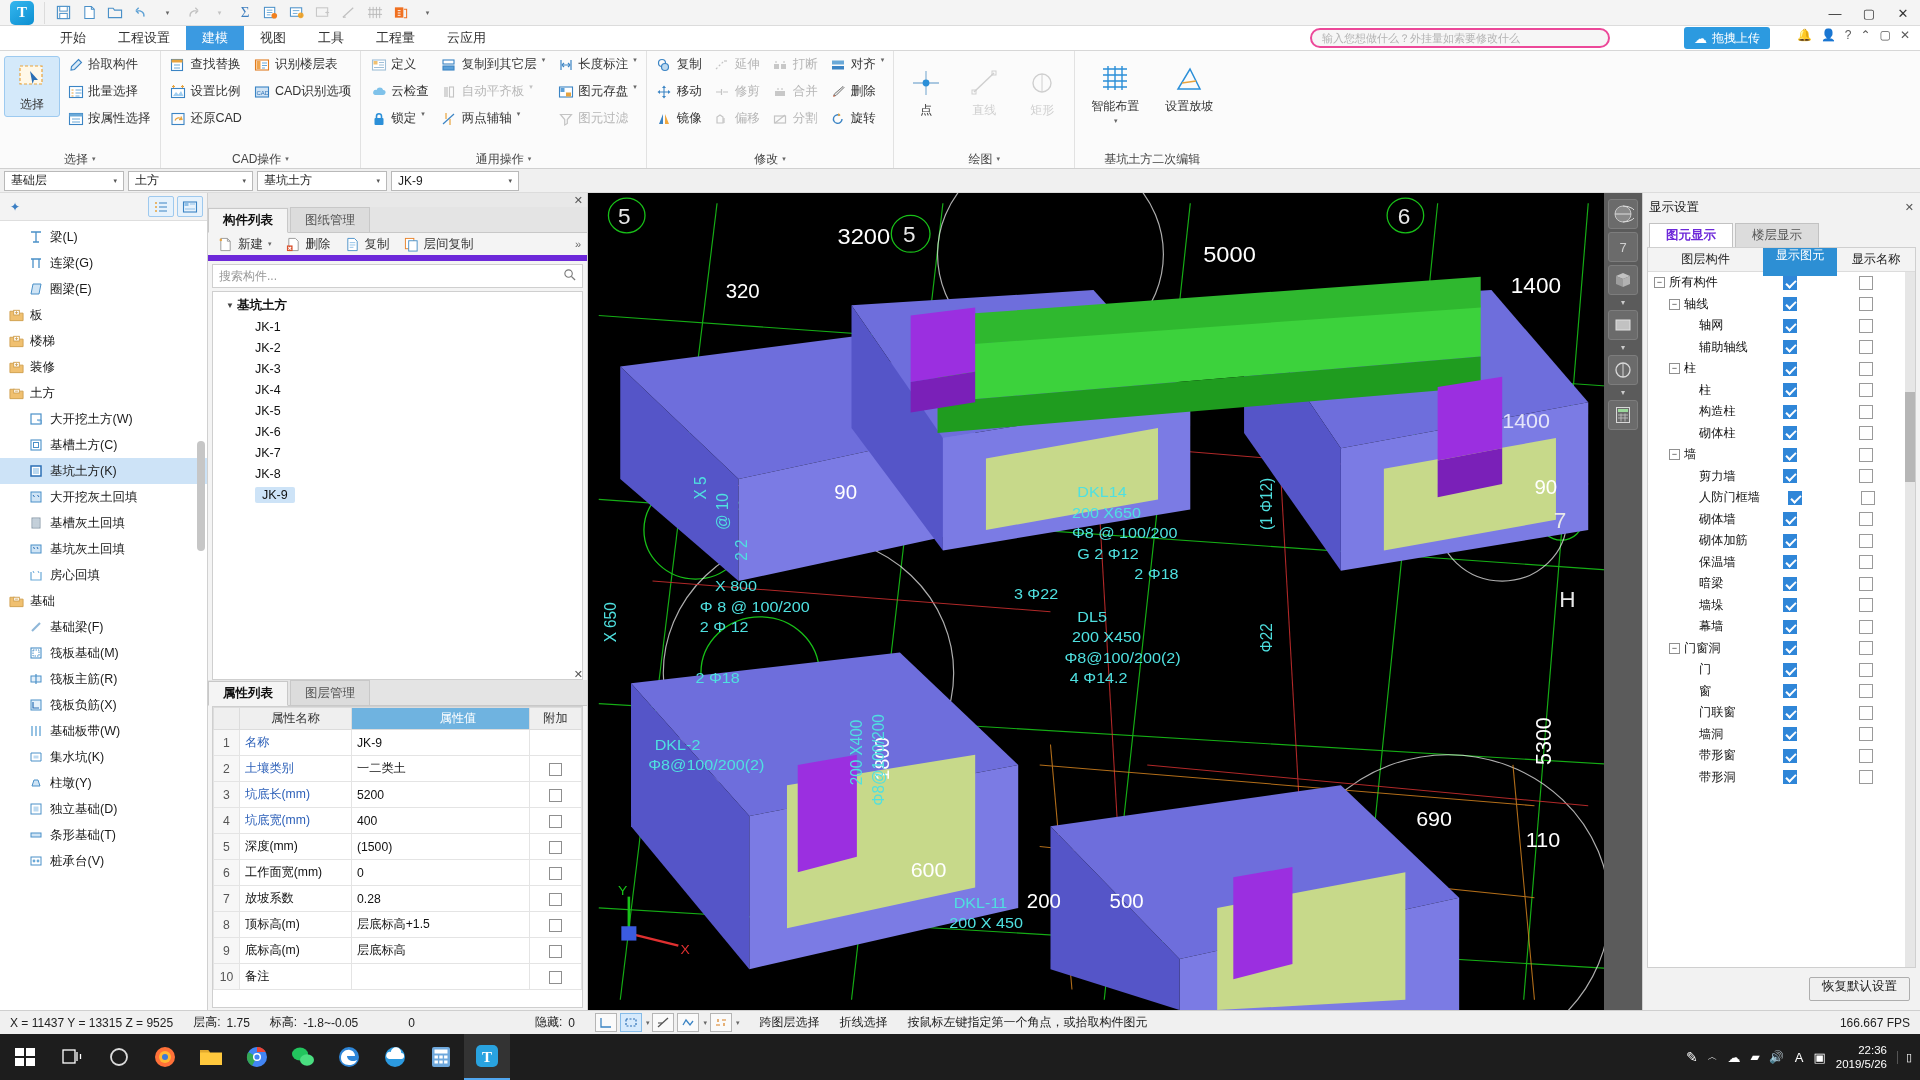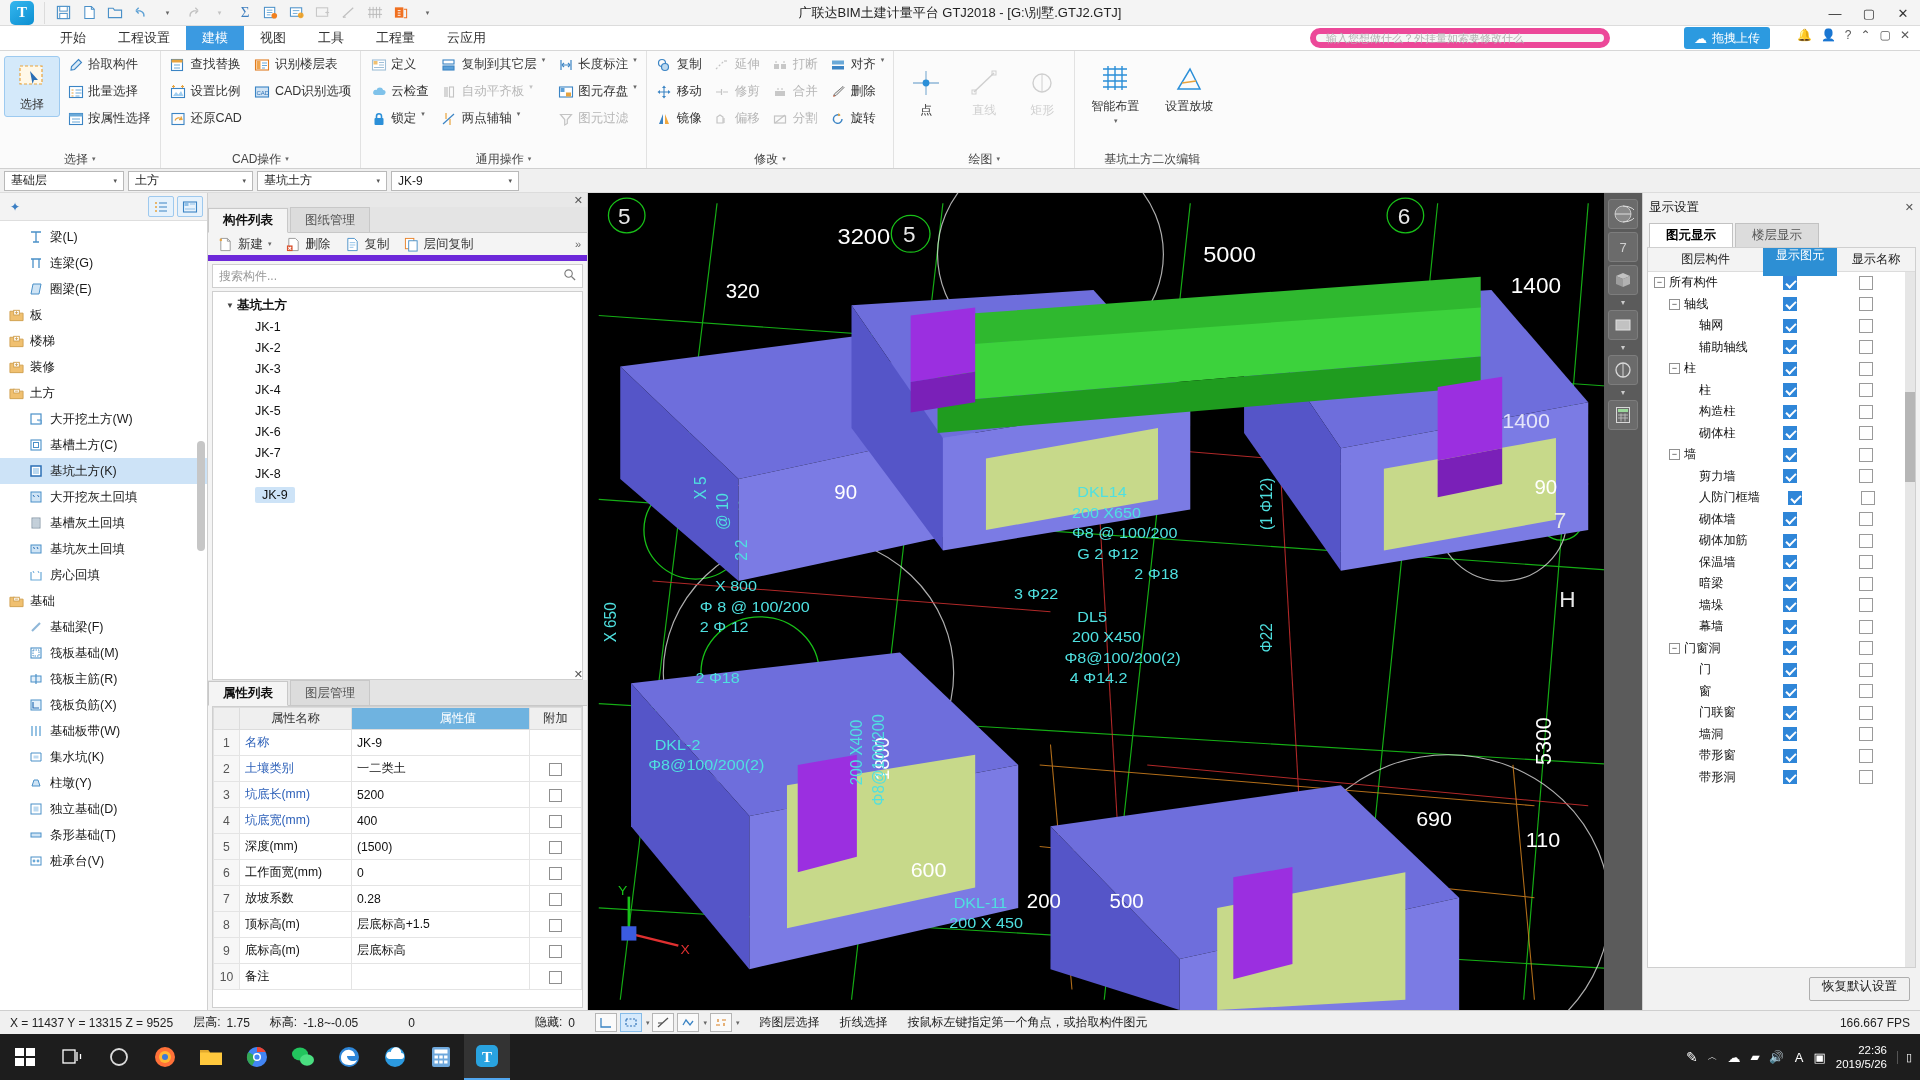--- a/index.html
+++ b/index.html
@@ -44,21 +44,21 @@
   }
   .mtab.active{background:#3b9ae1;color:#fff;}
   .cloud-upload{
     position:absolute;right:150px;top:1px;height:22px;
     background:#2c9ae0;border-radius:3px;color:#fff;
     display:flex;align-items:center;gap:5px;padding:0 10px;font-size:12px;cursor:pointer;
   }
   .cloud-glyph{font-size:13px;}
   .search-pill{
     position:absolute;right:310px;top:2px;width:300px;height:20px;
-    background:#f6f6f6;border:6px solid #ec4899;border-radius:10px;
+    background:#f6f6f6;border:2px solid #ec4899;border-radius:10px;
     font-size:11px;color:#b4b4b4;display:flex;align-items:center;padding:0 10px;
   }
   .topright-icons{position:absolute;right:10px;top:2px;display:flex;gap:9px;align-items:center;color:#5a5a5a;font-size:12px;}
   .topright-icons span{cursor:pointer;}
 
   
   .ribbon{
     height:118px;background:#fbfbfb;border-bottom:1px solid #d0d0d0;
     display:flex;align-items:stretch;flex:none;position:relative;
   }
@@ -150,21 +150,21 @@
   .axisnav{position:absolute;right:0;top:0;width:38px;bottom:0;background:#5b5b5b;display:flex;flex-direction:column;align-items:center;gap:3px;padding-top:6px;}
   .axbtn{width:30px;height:30px;background:#6b6b6b;border:1px solid #7d7d7d;border-radius:3px;display:flex;align-items:center;justify-content:center;color:#ddd;font-size:14px;cursor:pointer;}
   .axcaret{font-size:8px;color:#ccc;}
   .vscroll{position:absolute;right:0;top:300px;width:10px;height:90px;background:#b9b9b9;}
 
   
   .dspanel{width:278px;background:#f2f2f2;border-left:1px solid #d0d0d0;display:flex;flex-direction:column;}
   .dshead{height:28px;display:flex;align-items:center;justify-content:space-between;padding:0 6px;font-size:12.5px;color:#222;background:#f2f2f2;}
   .dstabs{height:26px;display:flex;align-items:flex-end;padding-left:6px;}
   .dstab{height:24px;padding:0 16px;display:flex;align-items:center;font-size:12.5px;background:#dcdcdc;border:1px solid #c2c2c2;border-bottom:none;color:#555;cursor:pointer;margin-right:2px;}
-  .dstab.active{background:#fff;color:#000000;font-weight:bold;}
+  .dstab.active{background:#fff;color:#6d28d9;font-weight:bold;}
   .dsbody{flex:1;background:#fff;border:1px solid #cfcfcf;margin:0 4px;overflow:hidden;display:flex;flex-direction:column;}
   .dshdr{display:flex;height:24px;background:#f3f3f3;border-bottom:1px solid #dcdcdc;font-size:12.2px;align-items:center;}
   .dshdr div{text-align:center;}
   .c1{flex:1;} .c2{width:74px;background:#2d8fd4;color:#fff;height:33px;line-height:24px;} .c3{width:78px;}
   .dsrow{display:flex;height:21.5px;align-items:center;font-size:12.2px;color:#111;}
   .dsrow .lbl{flex:1;display:flex;align-items:center;gap:4px;white-space:nowrap;}
   .tg{display:inline-block;width:11px;height:11px;border:1px solid #909090;background:#fff;font-size:9px;line-height:9px;text-align:center;color:#333;flex:none;}
   .blue-cb{width:14px;height:14px;background:#2f86d8;border:1px solid #2f86d8;display:inline-block;position:relative;}
   .blue-cb:after{content:"";position:absolute;left:4px;top:1px;width:4px;height:8px;border:solid #fff;border-width:0 2px 2px 0;transform:rotate(45deg);}
   .wh-cb{width:14px;height:14px;background:#fff;border:1px solid #9a9a9a;display:inline-block;}
@@ -272,21 +272,20 @@
           <svg width="16" height="15" viewBox="0 0 17 16">
             <rect x="2" y="2.5" width="9" height="11" fill="#f07020"></rect>
             <path d="M5 6h3M5 8.5h3M5 11h3" stroke="#fff" stroke-width="1"></path>
             <path d="M11.5 4.5h3v9h-3" fill="none" stroke="#f07020" stroke-width="1.1"></path>
           </svg>
         </div>
       <div class="qat-btn">
           <span class="caret">▾</span>
         </div>
     </div>
-    <div class="title-text">广联达BIM土建计量平台 GTJ2018 - [G:\别墅.GTJ2.GTJ]</div>
     <div class="win-ctrls">
       <div class="win-btn">—</div>
       <div class="win-btn">▢</div>
       <div class="win-btn close">✕</div>
     </div>
   </div>
 
   <div class="menubar">
     <div style="width:44px"></div>
     <div class="mtab">开始</div>

